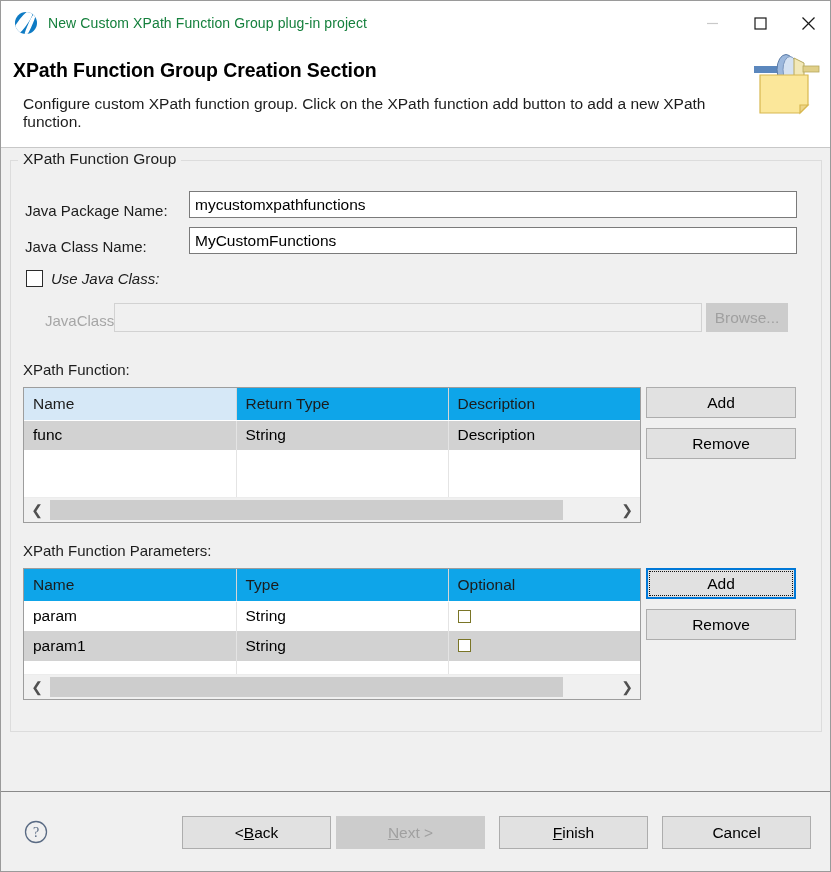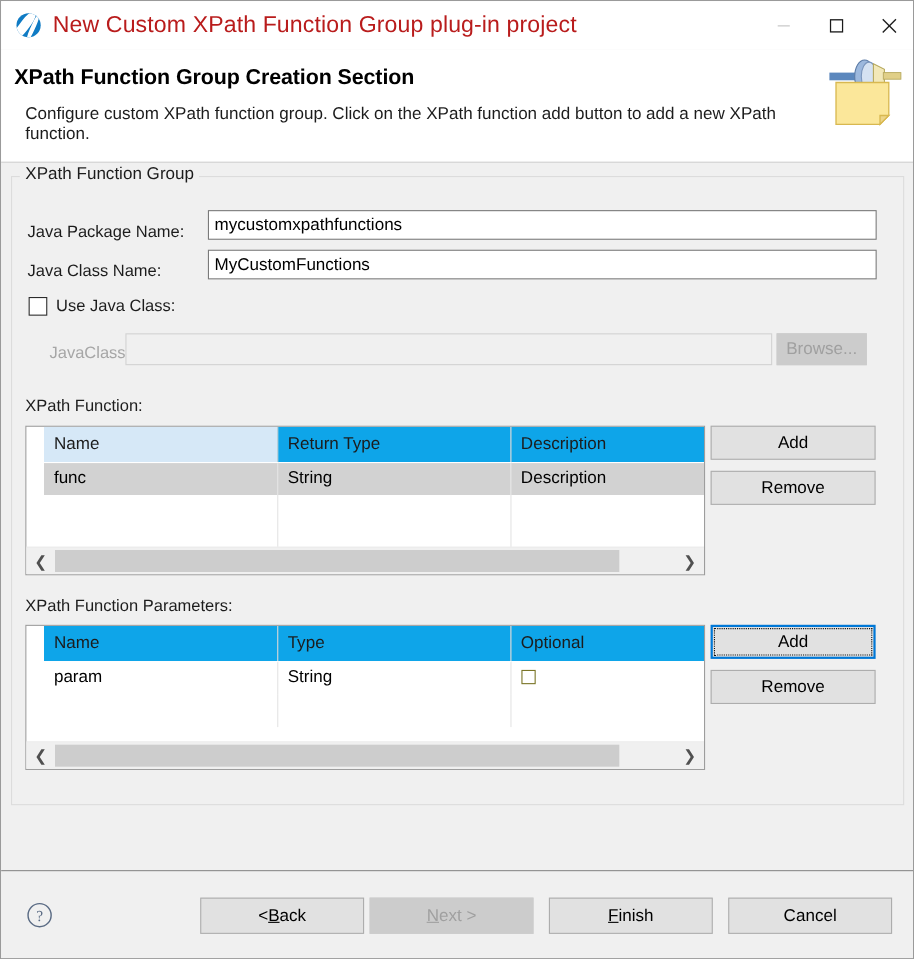--- a/index.html
+++ b/index.html
@@ -40,21 +40,21 @@
     border-radius: 40% 40% 40% 40%;
   }
   .app-icon::after {
     content: ""; position: absolute;
     left: 13px; top: 1px; width: 4px; height: 24px;
     background: #ffffff;
     transform: rotate(24deg);
     border-radius: 40%;
   }
   .title-text {
-    font-size: 21px; color: #b91c1c; letter-spacing: 0.1px;
+    font-size: 14px; color: #15803d; letter-spacing: 0.1px;
     white-space: nowrap;
   }
   .win-controls {
     position: absolute; right: 0; top: 0; height: 44px;
     display: flex; align-items: stretch;
   }
   .win-btn {
     width: 48px; height: 44px;
     display: flex; align-items: center; justify-content: center;
     background: transparent;
@@ -116,21 +116,21 @@
     padding: 0 5px;
     display: flex; align-items: center;
     font-family: Liberation Sans, sans-serif;
   }
   .textfield.disabled {
     background: #f0f0f0;
     border: 1px solid #d2d2d2;
     color: #a6a6a6;
   }
 
-  .checkbox-row { position: absolute; display: flex; align-items: flex-end; }
+  .checkbox-row { position: absolute; display: flex; align-items: flex-end; font-style: italic; }
   .cbx {
     width: 17px; height: 17px;
     border: 1px solid #2b2b2b;
     background: #ffffff;
     flex: none;
   }
   .cbx-label { margin-left: 8px; font-size: 15px; color: #1c1c1c; }
 
   .btn {
     background: #e1e1e1;
@@ -154,21 +154,21 @@
     pointer-events: none;
   }
 
   
   .table-wrap {
     position: absolute;
     background: #ffffff;
     border: 1px solid #9d9d9d;
     overflow: hidden;
   }
-  .tbl { width: 100%; border-collapse: collapse; table-layout: fixed; margin-left: 16px; }
+  .tbl { width: 100%; border-collapse: collapse; table-layout: fixed; }
   .tbl th {
     height: 32px;
     font-weight: normal;
     font-size: 15.5px; color: #1c1c1c;
     text-align: left;
     padding: 0 0 0 9px;
     background: #0ea5e9;
     border-right: 1px solid #d6d6d6;
     border-bottom: 1px solid #ffffff;
   }
@@ -367,20 +367,25 @@
             <th>Type</th>
             <th>Optional</th>
           </tr>
         </thead>
         <tbody>
           <tr>
             <td class="indent">param</td>
             <td>String</td>
             <td><span class="cell-cbx"></span></td>
           </tr>
+          <tr class="selected">
+            <td class="indent">param1</td>
+            <td>String</td>
+            <td><span class="cell-cbx"></span></td>
+          </tr>
           <tr>
               <td></td>
               <td></td>
               <td></td>
             </tr>
         </tbody>
       </table>
       <div class="hscroll">
         <div class="hs-arrow">❮</div>
         <div class="hs-track">

